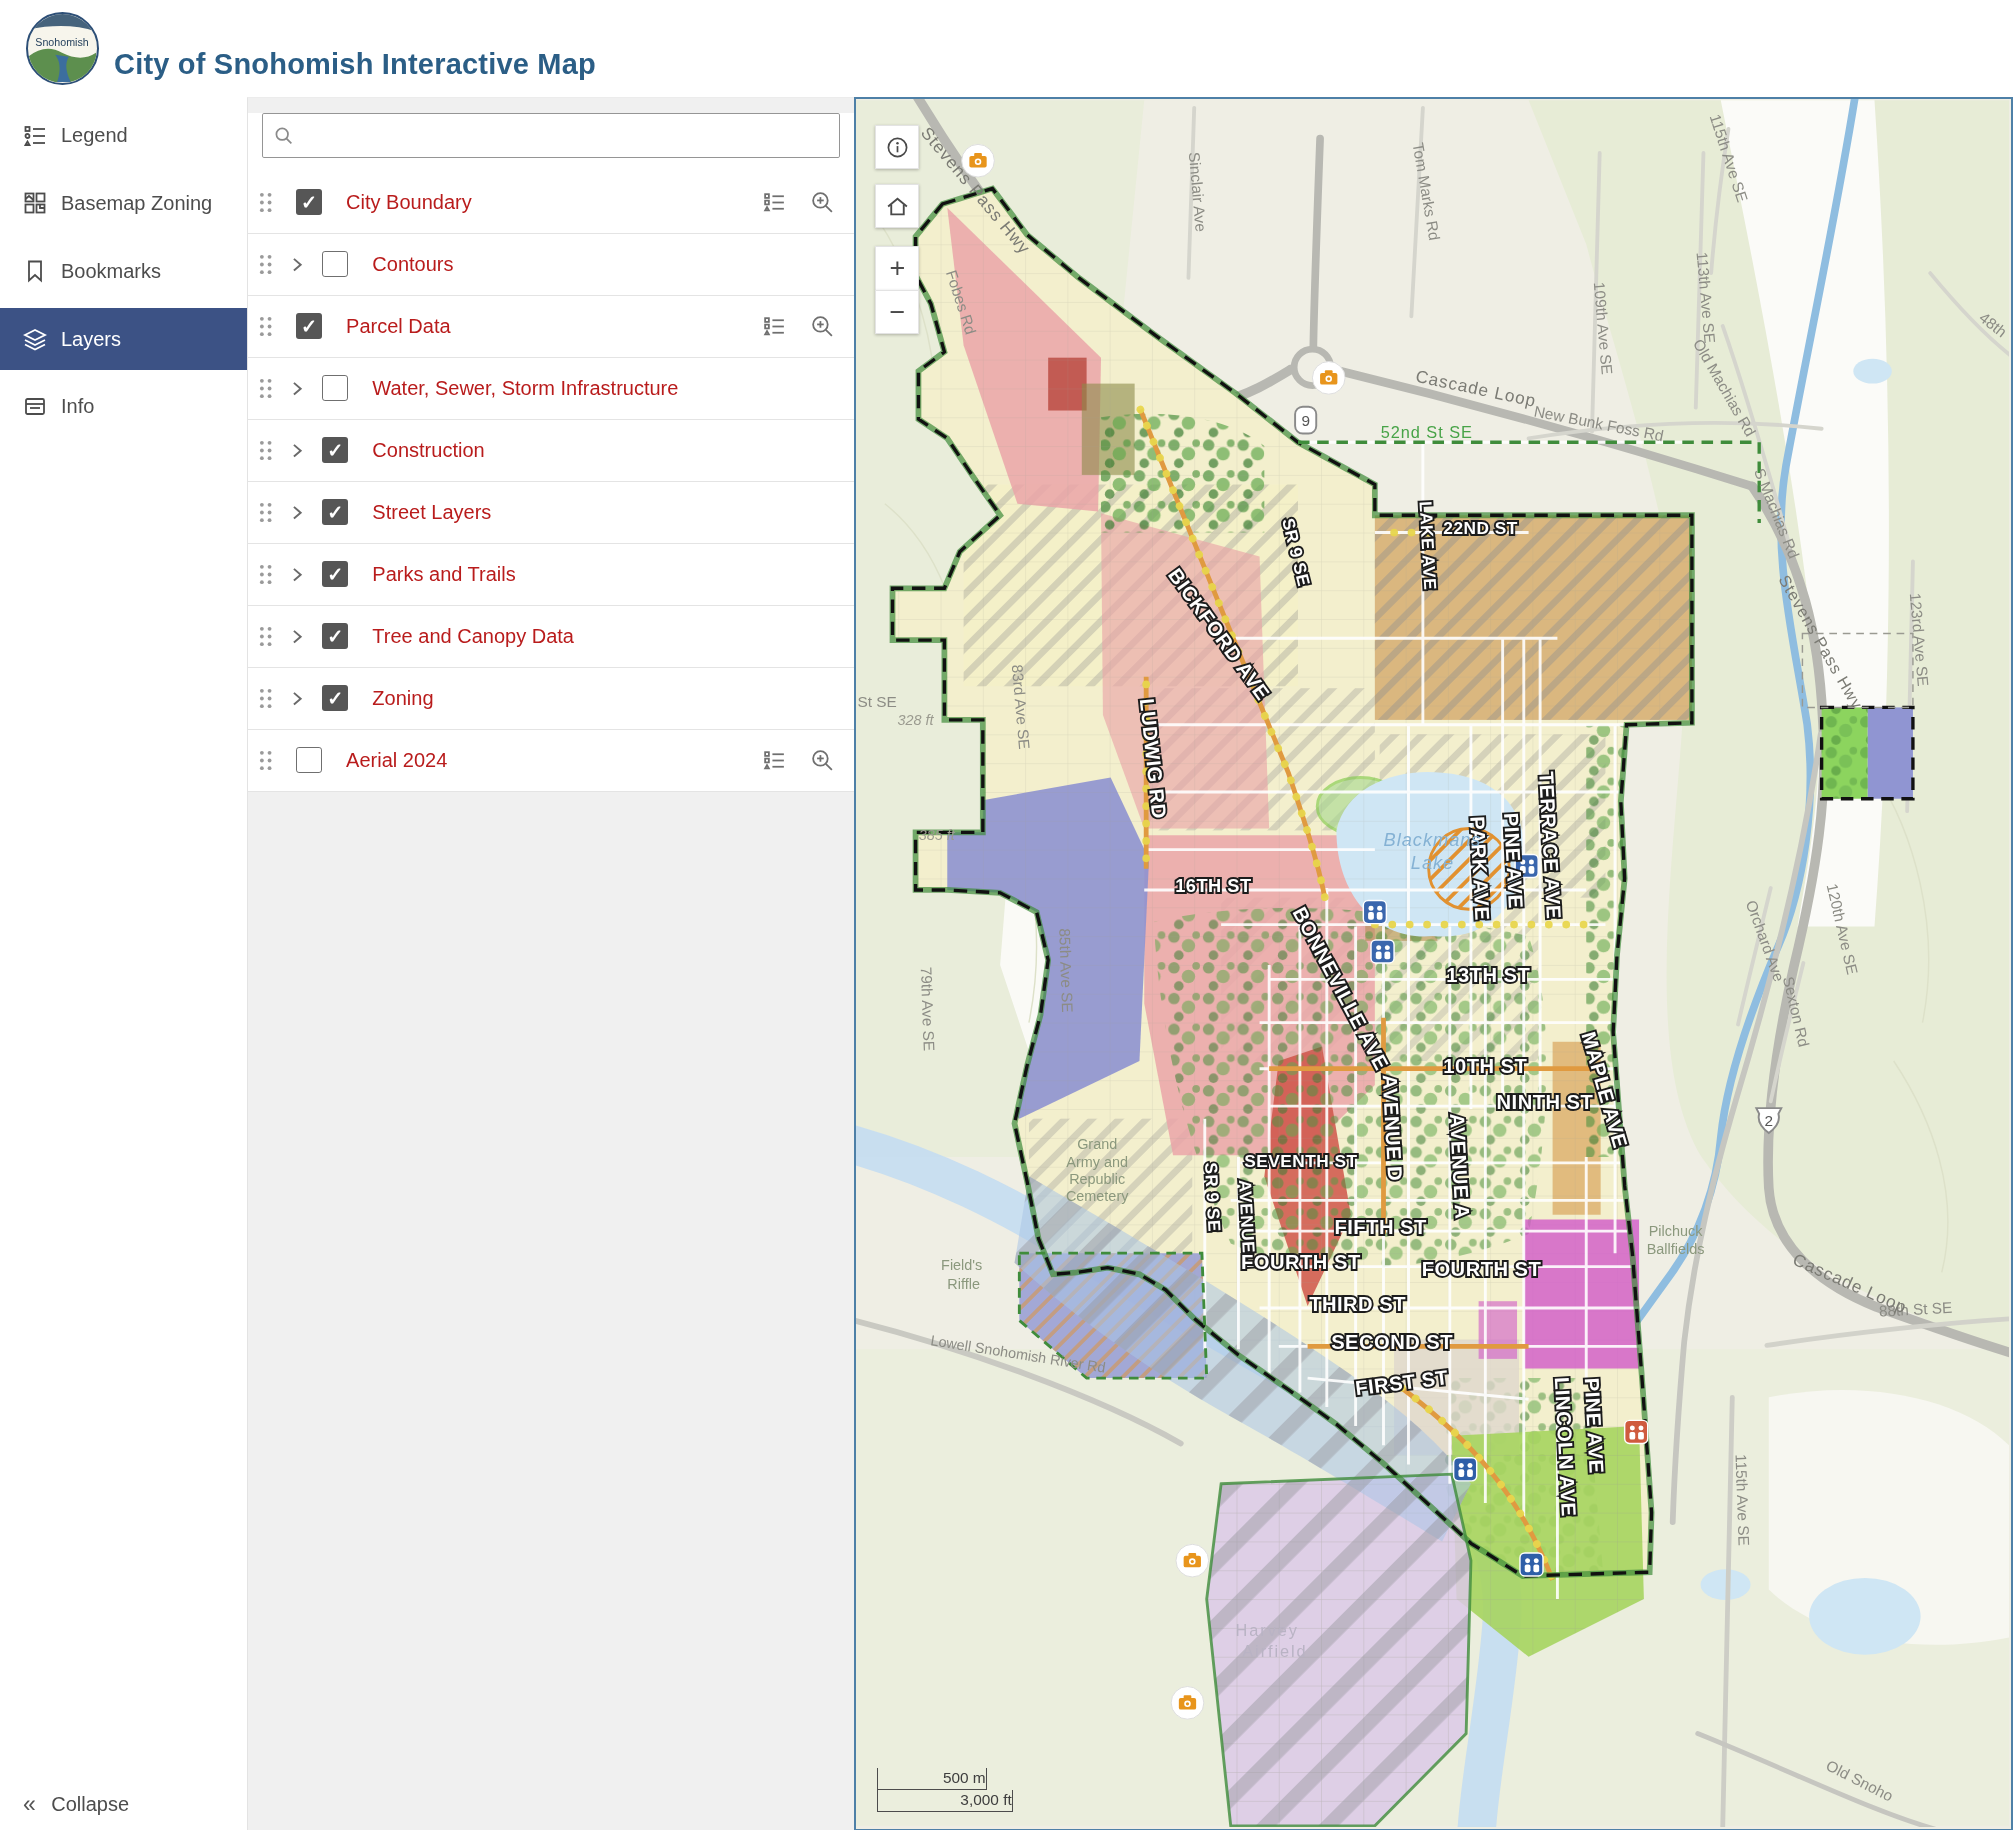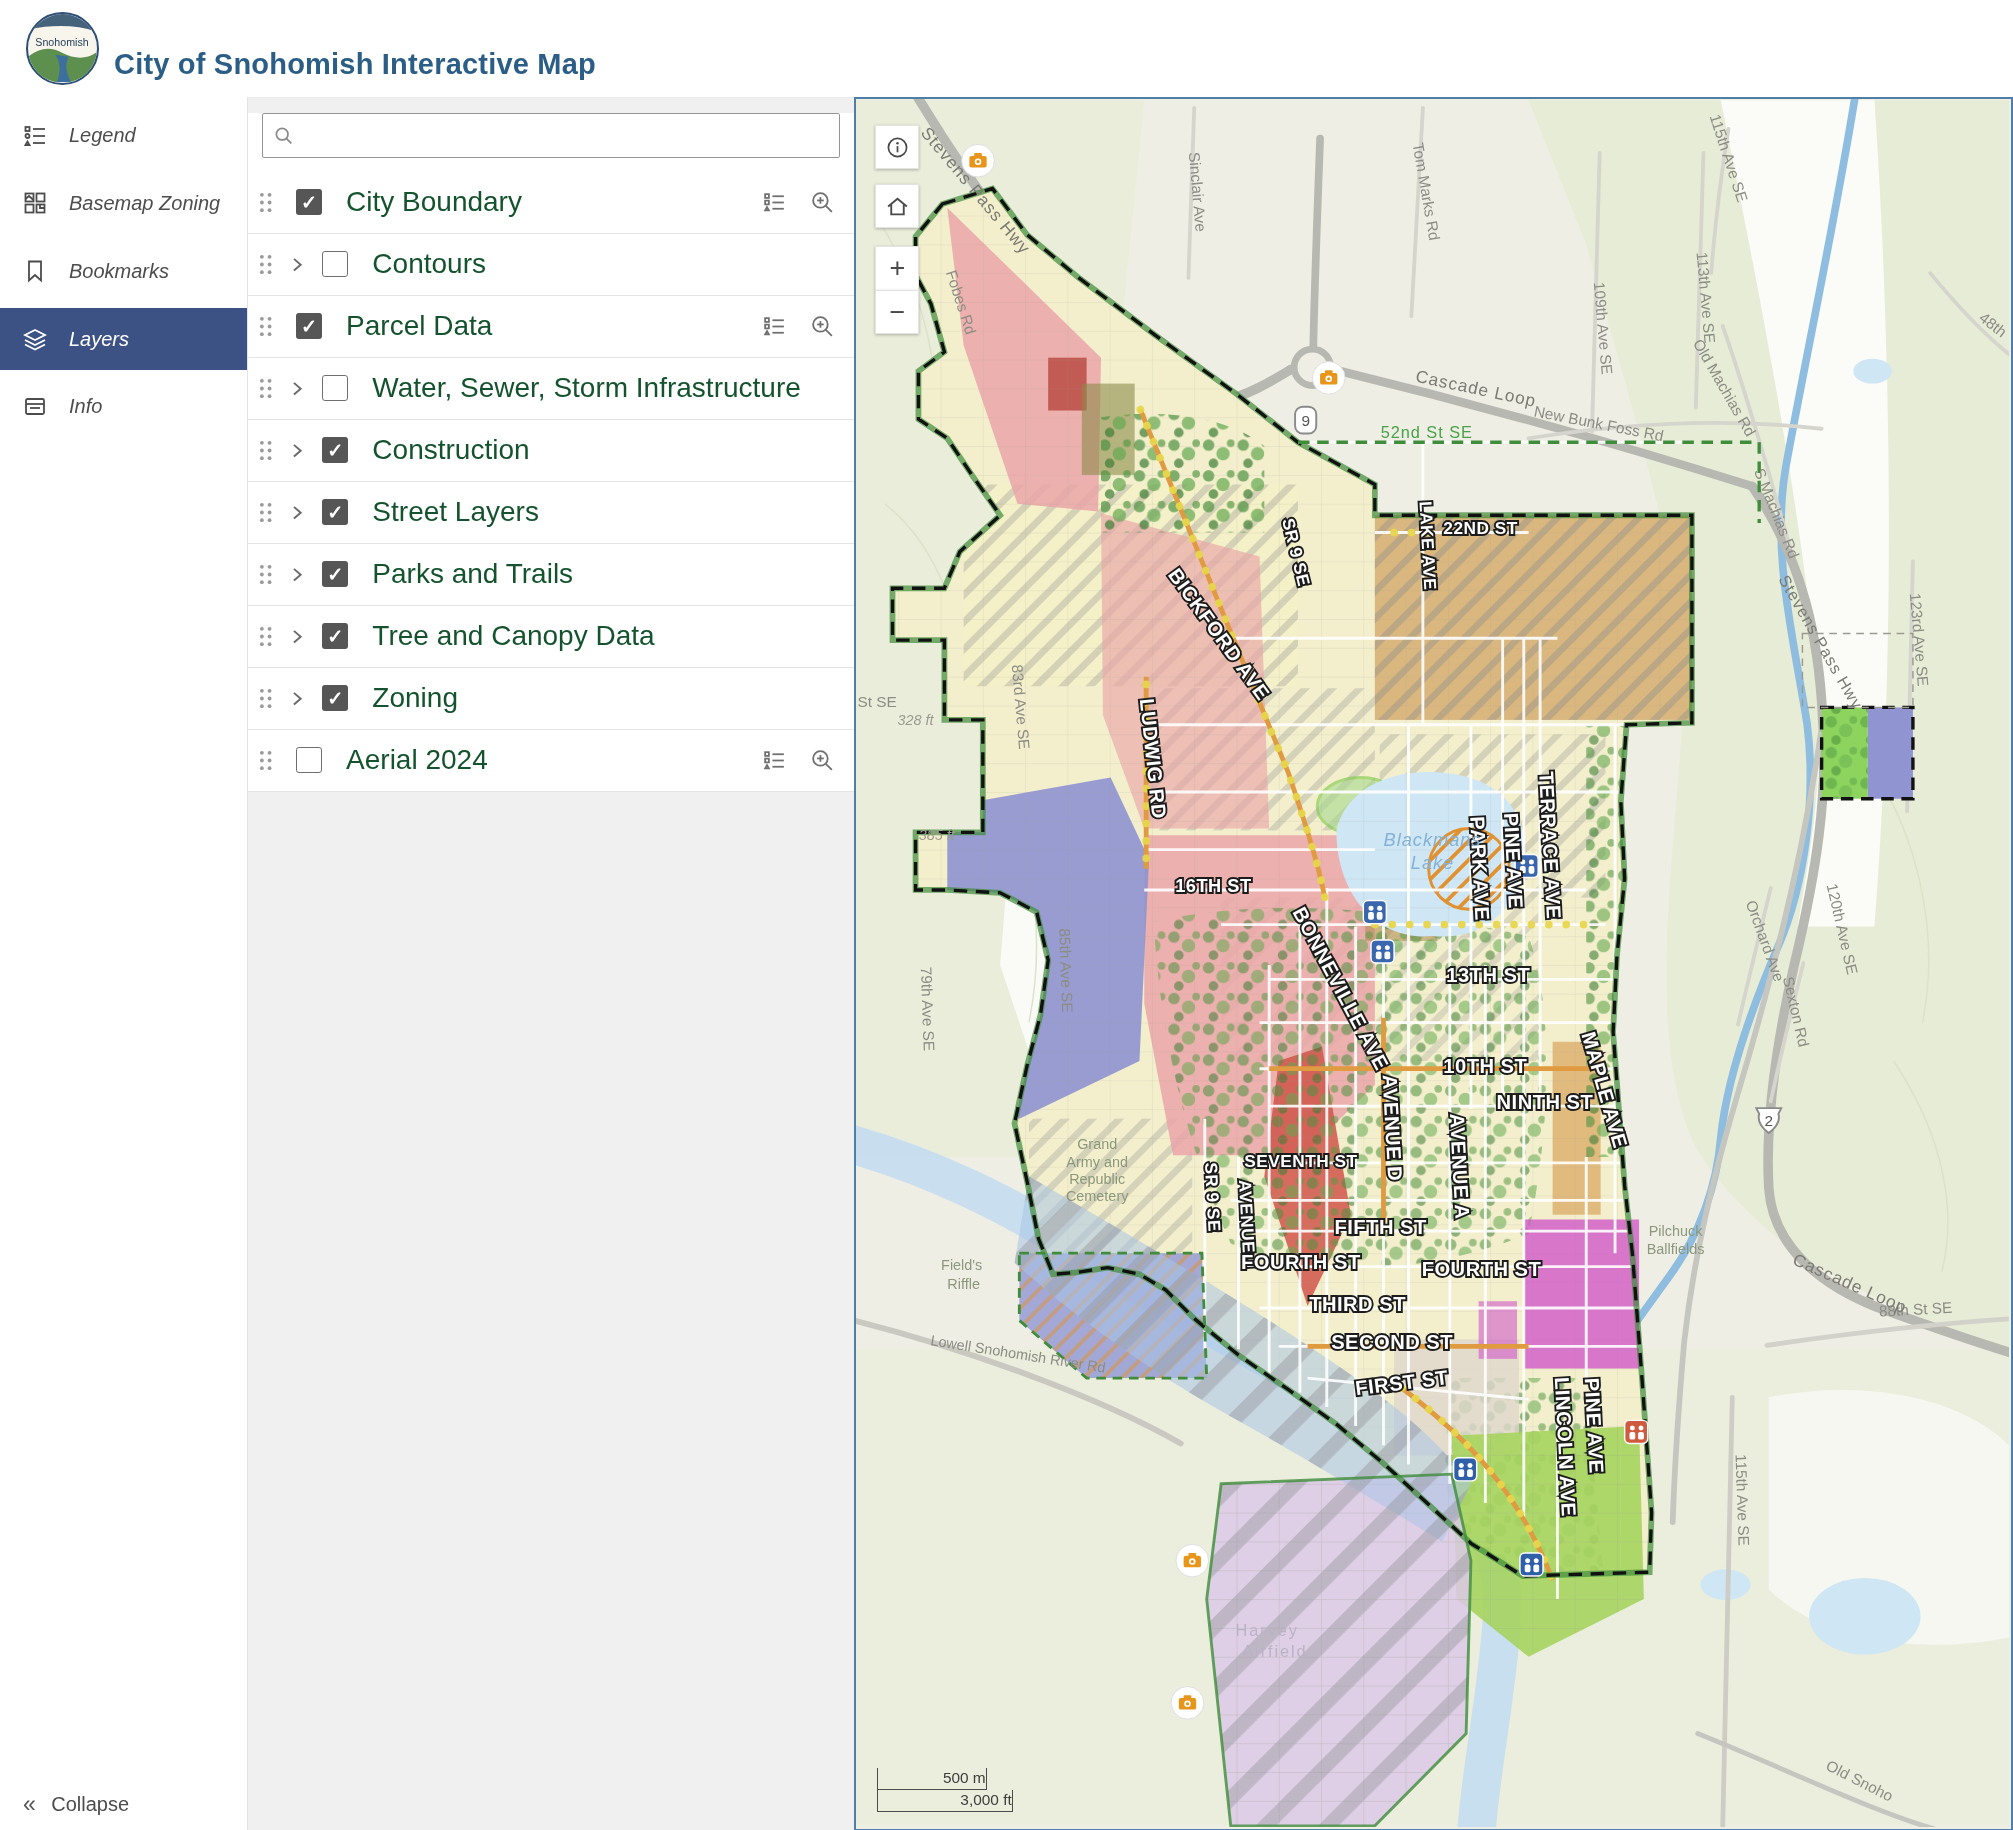--- a/index.html
+++ b/index.html
@@ -8,21 +8,21 @@
   
   .header{position:absolute;left:0;top:0;width:2013px;height:97px;background:#fff;}
   .logo{position:absolute;left:26px;top:11.6px;width:73px;height:73px;border-radius:50%;
     border:2.9px solid #2d4f77;background:#f6f4ea;overflow:hidden;box-sizing:border-box;}
   .logo svg{display:block;}
   .app-title{position:absolute;left:114px;top:16px;height:97px;display:flex;align-items:center;
     font-size:29px;color:#2b5e86;letter-spacing:0.2px;font-weight:bold;}
   
   .sidebar{position:absolute;left:0;top:97px;width:247px;height:1734px;background:#fff;}
   .side-item{display:flex;align-items:center;height:62px;margin-top:5.8px;cursor:pointer;
-    color:#4d4d4d;font-size:20px;gap:22px;padding-left:23px;font-style:italic;}
+    color:#4d4d4d;font-size:20px;gap:14px;padding-left:23px;}
   .side-item:first-child{margin-top:7.7px;}
   .side-item svg{flex:0 0 auto;}
   .side-item.active{background:#3c5285;color:#fff;}
   .side-item.active svg *{stroke:#fff!important;}
   .collapse{position:absolute;left:23px;bottom:13.5px;display:flex;align-items:center;gap:15.4px;
     color:#4d4d4d;font-size:20px;cursor:pointer;}
   .collapse .chev{font-size:23px;color:#555;}
   
   .panel{position:absolute;left:247px;top:97px;width:607px;height:1734px;background:#f0f0f0;
     border-left:1px solid #e3e3e3;border-top:1px solid #ececec;box-sizing:border-box;}
@@ -34,21 +34,21 @@
   .searchbar .sicon{margin-left:11.6px;display:flex;}
   .rows{}
   .lrow{display:flex;align-items:center;height:62px;border-bottom:1px solid #e4e4e4;
     background:#fff;padding-left:9.7px;box-sizing:border-box;}
   .handle{width:17.4px;display:flex;flex:0 0 auto;}
   .chevbox{width:13.5px;margin-left:16.4px;display:flex;flex:0 0 auto;}
   .cb{width:26px;height:26px;border-radius:2.9px;box-sizing:border-box;flex:0 0 auto;cursor:pointer;
     display:flex;align-items:center;justify-content:center;}
   .cb.on{background:#565656;color:#fff;font-size:19.3px;font-weight:bold;}
   .cb.off{background:#fff;border:1.9px solid #6f6f6f;}
-  .lrow .lbl{margin-left:24px;font-size:28px;color:#14532d;flex:1;white-space:nowrap;}
+  .lrow .lbl{margin-left:24px;font-size:20px;color:#b91c1c;flex:1;white-space:nowrap;}
   .tools{display:flex;gap:23px;margin-right:19.3px;}
   .tools .tic{cursor:pointer;display:flex;}
   
   .map{position:absolute;left:854px;top:97px;width:1159px;height:1734px;
     border:2.9px solid #4e80a7;box-sizing:border-box;background:#efeee4;overflow:hidden;}
   .map svg.mapsvg{position:absolute;left:0;top:0;}
   .widget{position:absolute;width:44px;height:44px;background:#fff;border:1px solid #e3e3e3;
     box-shadow:0 1px 2.9px rgba(0,0,0,.25);display:flex;align-items:center;justify-content:center;
     cursor:pointer;box-sizing:border-box;}
   .w-info{left:19.3px;top:26px;}

